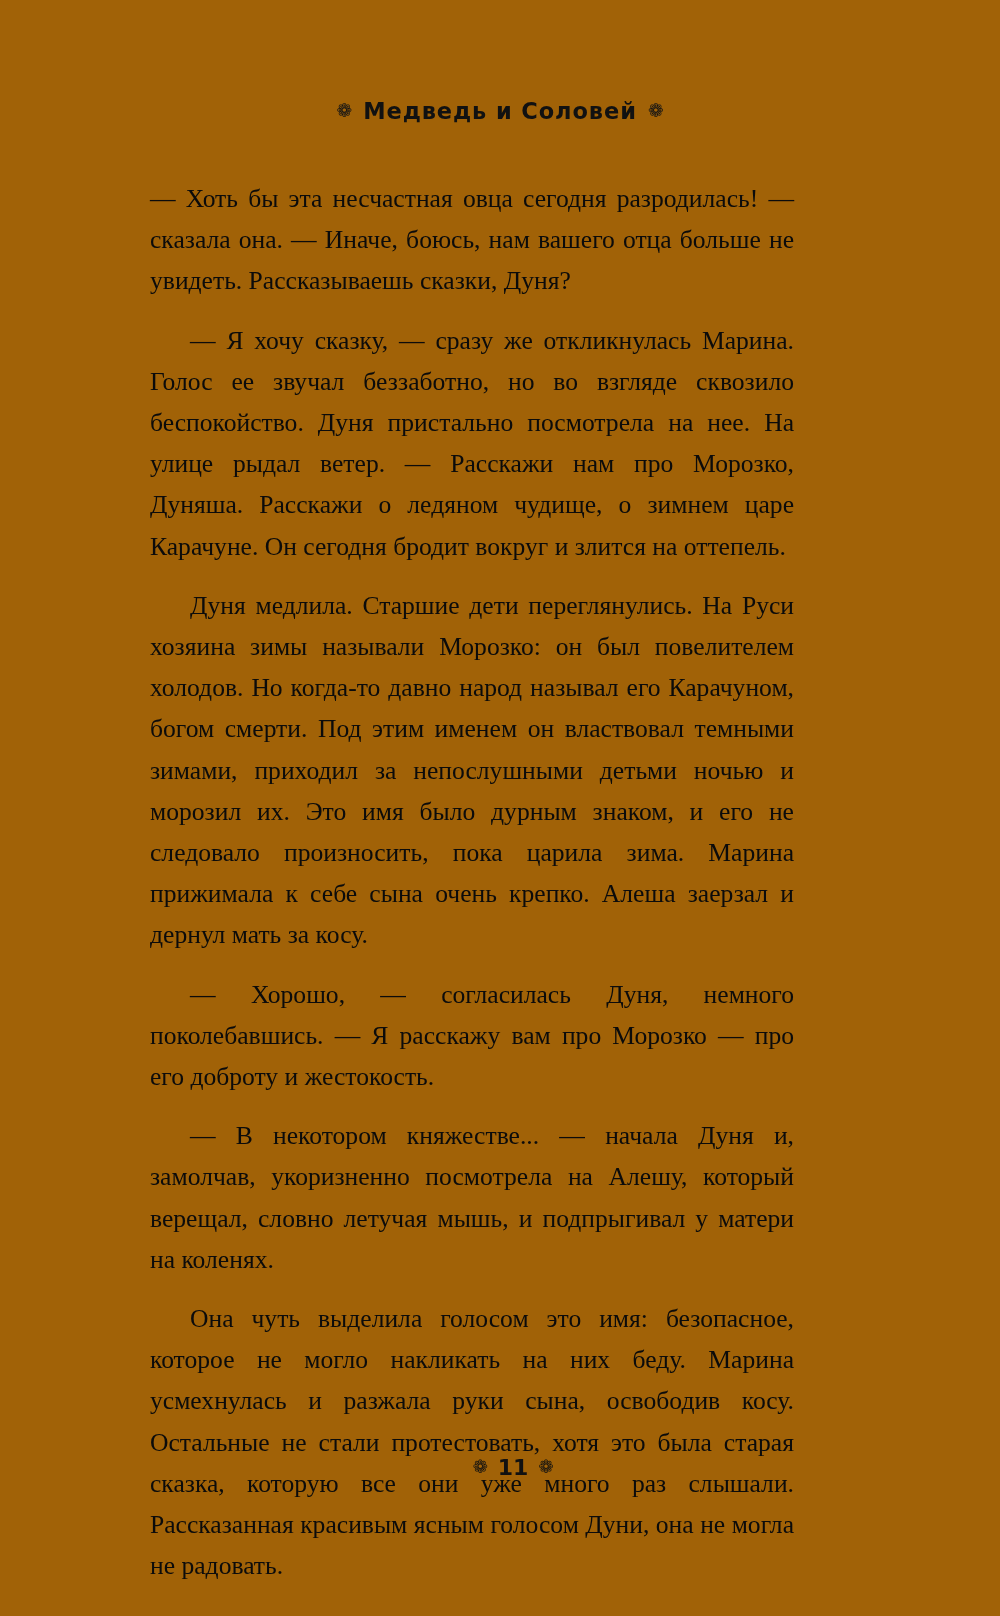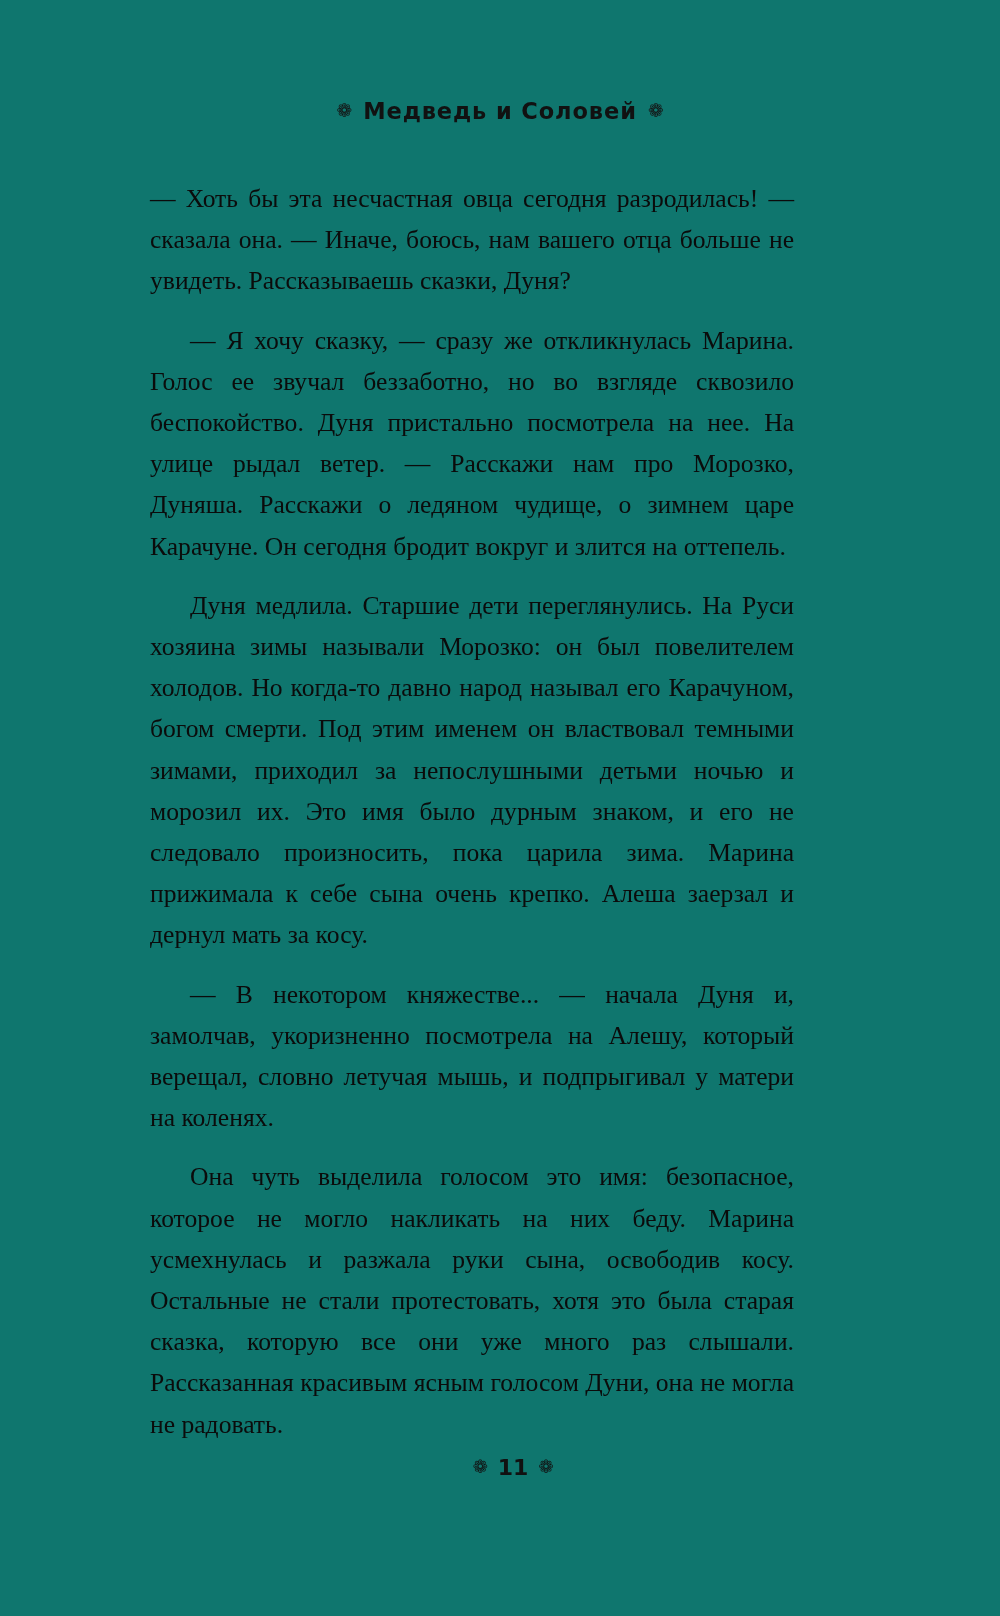--- a/index.html
+++ b/index.html
@@ -4,21 +4,21 @@
 <style>
   html, body {
     margin: 0;
     padding: 0;
     background: #ffffff;
   }
   .page {
     position: relative;
     width: 1000px;
     height: 1616px;
-    background: #0f766e;
+    background: #a16207;
     margin: 0 auto;
     box-sizing: border-box;
     font-family: "Liberation Serif", serif;
     color: #0b0b0b;
     overflow: hidden;
   }
 
   
   .running-head {
     position: absolute;
@@ -89,20 +89,21 @@
 <div class="page">
 
   <div class="running-head">
     <span class="orn">❁</span><span>Медведь и Соловей</span><span class="orn">❁</span>
   </div>
 
   <div class="textblock">
     <p>— Хоть бы эта несчастная овца сегодня разродилась! — сказала она. — Иначе, боюсь, нам вашего отца больше не увидеть. Рассказываешь сказки, Дуня?</p>
     <p class="ind">— Я хочу сказку, — сразу же откликнулась Марина. Голос ее звучал беззаботно, но во взгляде сквозило беспокойство. Дуня пристально посмотрела на нее. На улице рыдал ветер. — Расскажи нам про Морозко, Дуняша. Расскажи о ледяном чудище, о зимнем царе Карачуне. Он сегодня бродит вокруг и злится на оттепель.</p>
     <p class="ind">Дуня медлила. Старшие дети переглянулись. На Руси хозяина зимы называли Морозко: он был повелителем холодов. Но когда-то давно народ называл его Карачуном, богом смерти. Под этим именем он властвовал темными зимами, приходил за непослушными детьми ночью и морозил их. Это имя было дурным знаком, и его не следовало произносить, пока царила зима. Марина прижимала к себе сына очень крепко. Алеша заерзал и дернул мать за косу.</p>
+    <p class="ind">— Хорошо, — согласилась Дуня, немного поколебавшись. — Я расскажу вам про Морозко — про его доброту и жестокость.</p>
     <p class="ind">— В некотором княжестве... — начала Дуня и, замолчав, укоризненно посмотрела на Алешу, который верещал, словно летучая мышь, и подпрыгивал у матери на коленях.</p>
     <p class="ind">Она чуть выделила голосом это имя: безопасное, которое не могло накликать на них беду. Марина усмехнулась и разжала руки сына, освободив косу. Остальные не стали протестовать, хотя это была старая сказка, которую все они уже много раз слышали. Рассказанная красивым ясным голосом Дуни, она не могла не радовать.</p>
   </div>
 
   <div class="folio">
     <span class="orn">❁</span><span>11</span><span class="orn">❁</span>
   </div>
 
 </div>
 

